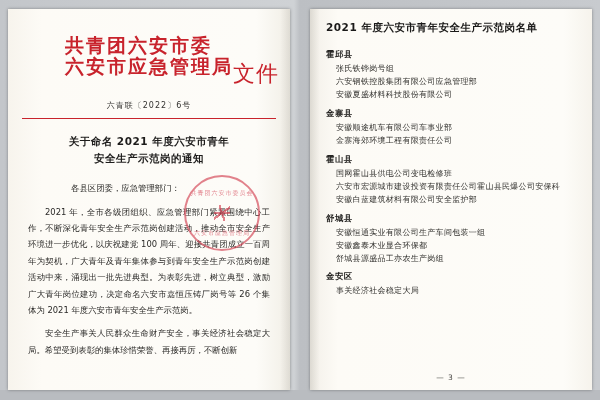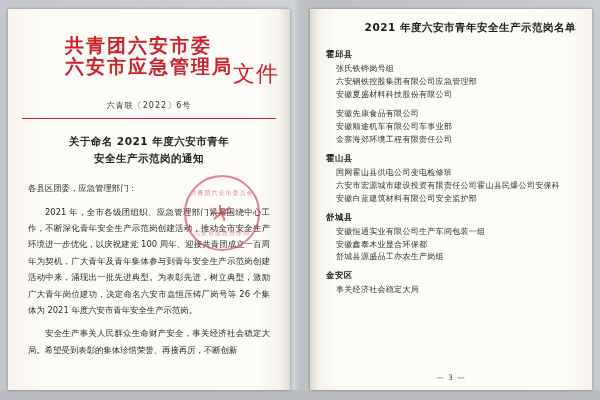--- a/index.html
+++ b/index.html
@@ -95,21 +95,21 @@
     line-height: 1.95;
     color: #2a2927;
     text-align: justify;
     position: relative;
     z-index: 2;
   }
   .body-text p {
     margin: 0 0 7px 0;
     text-indent: 17px;
   }
-  .body-text p.noind { text-indent: 0; }
+  .body-text p.noind { text-indent: 0; margin-left: 43px; }
   .stamp {
     position: absolute;
     left: 176px;
     top: 166px;
     width: 72px;
     height: 72px;
     border: 2px solid #d1384a;
     border-radius: 50%;
     opacity: .62;
     z-index: 3;
@@ -144,21 +144,21 @@
 
   
   .attach-label {
     margin: 22px 0 0 22px;
     font-size: 8px;
     color: #2a2927;
     letter-spacing: 1px;
   }
   .list-title {
     margin: 12px 16px 0 16px;
-    text-align: right;
+    text-align: left;
     font-size: 10.5px;
     font-weight: bold;
     color: #1b1a19;
     letter-spacing: .5px;
   }
   .list-wrap {
     margin: 14px 20px 0 16px;
   }
   .grp {
     margin-bottom: 6px;
@@ -245,21 +245,21 @@
     <div class="list-wrap">
 
       <div class="grp">
         <div class="grp-name">霍邱县</div>
         <div class="grp-item">张氏铁铧岗号组</div>
         <div class="grp-item">六安钢铁控股集团有限公司应急管理部</div>
         <div class="grp-item">安徽夏盛材料科技股份有限公司</div>
       </div>
 
       <div class="grp">
-        <div class="grp-item">安徽先康食品有限公司</div>
+        <div class="grp-name">金寨县</div>
         <div class="grp-item">安徽顺途机车有限公司车事业部</div>
         <div class="grp-item">金寨海郊环境工程有限责任公司</div>
       </div>
 
       <div class="grp">
         <div class="grp-name">霍山县</div>
         <div class="grp-item">国网霍山县供电公司变电检修班</div>
         <div class="grp-item">六安市宏源城市建设投资有限责任公司霍山县民爆公司安保科</div>
         <div class="grp-item">安徽白蓝建筑材料有限公司安全监护部</div>
       </div>

